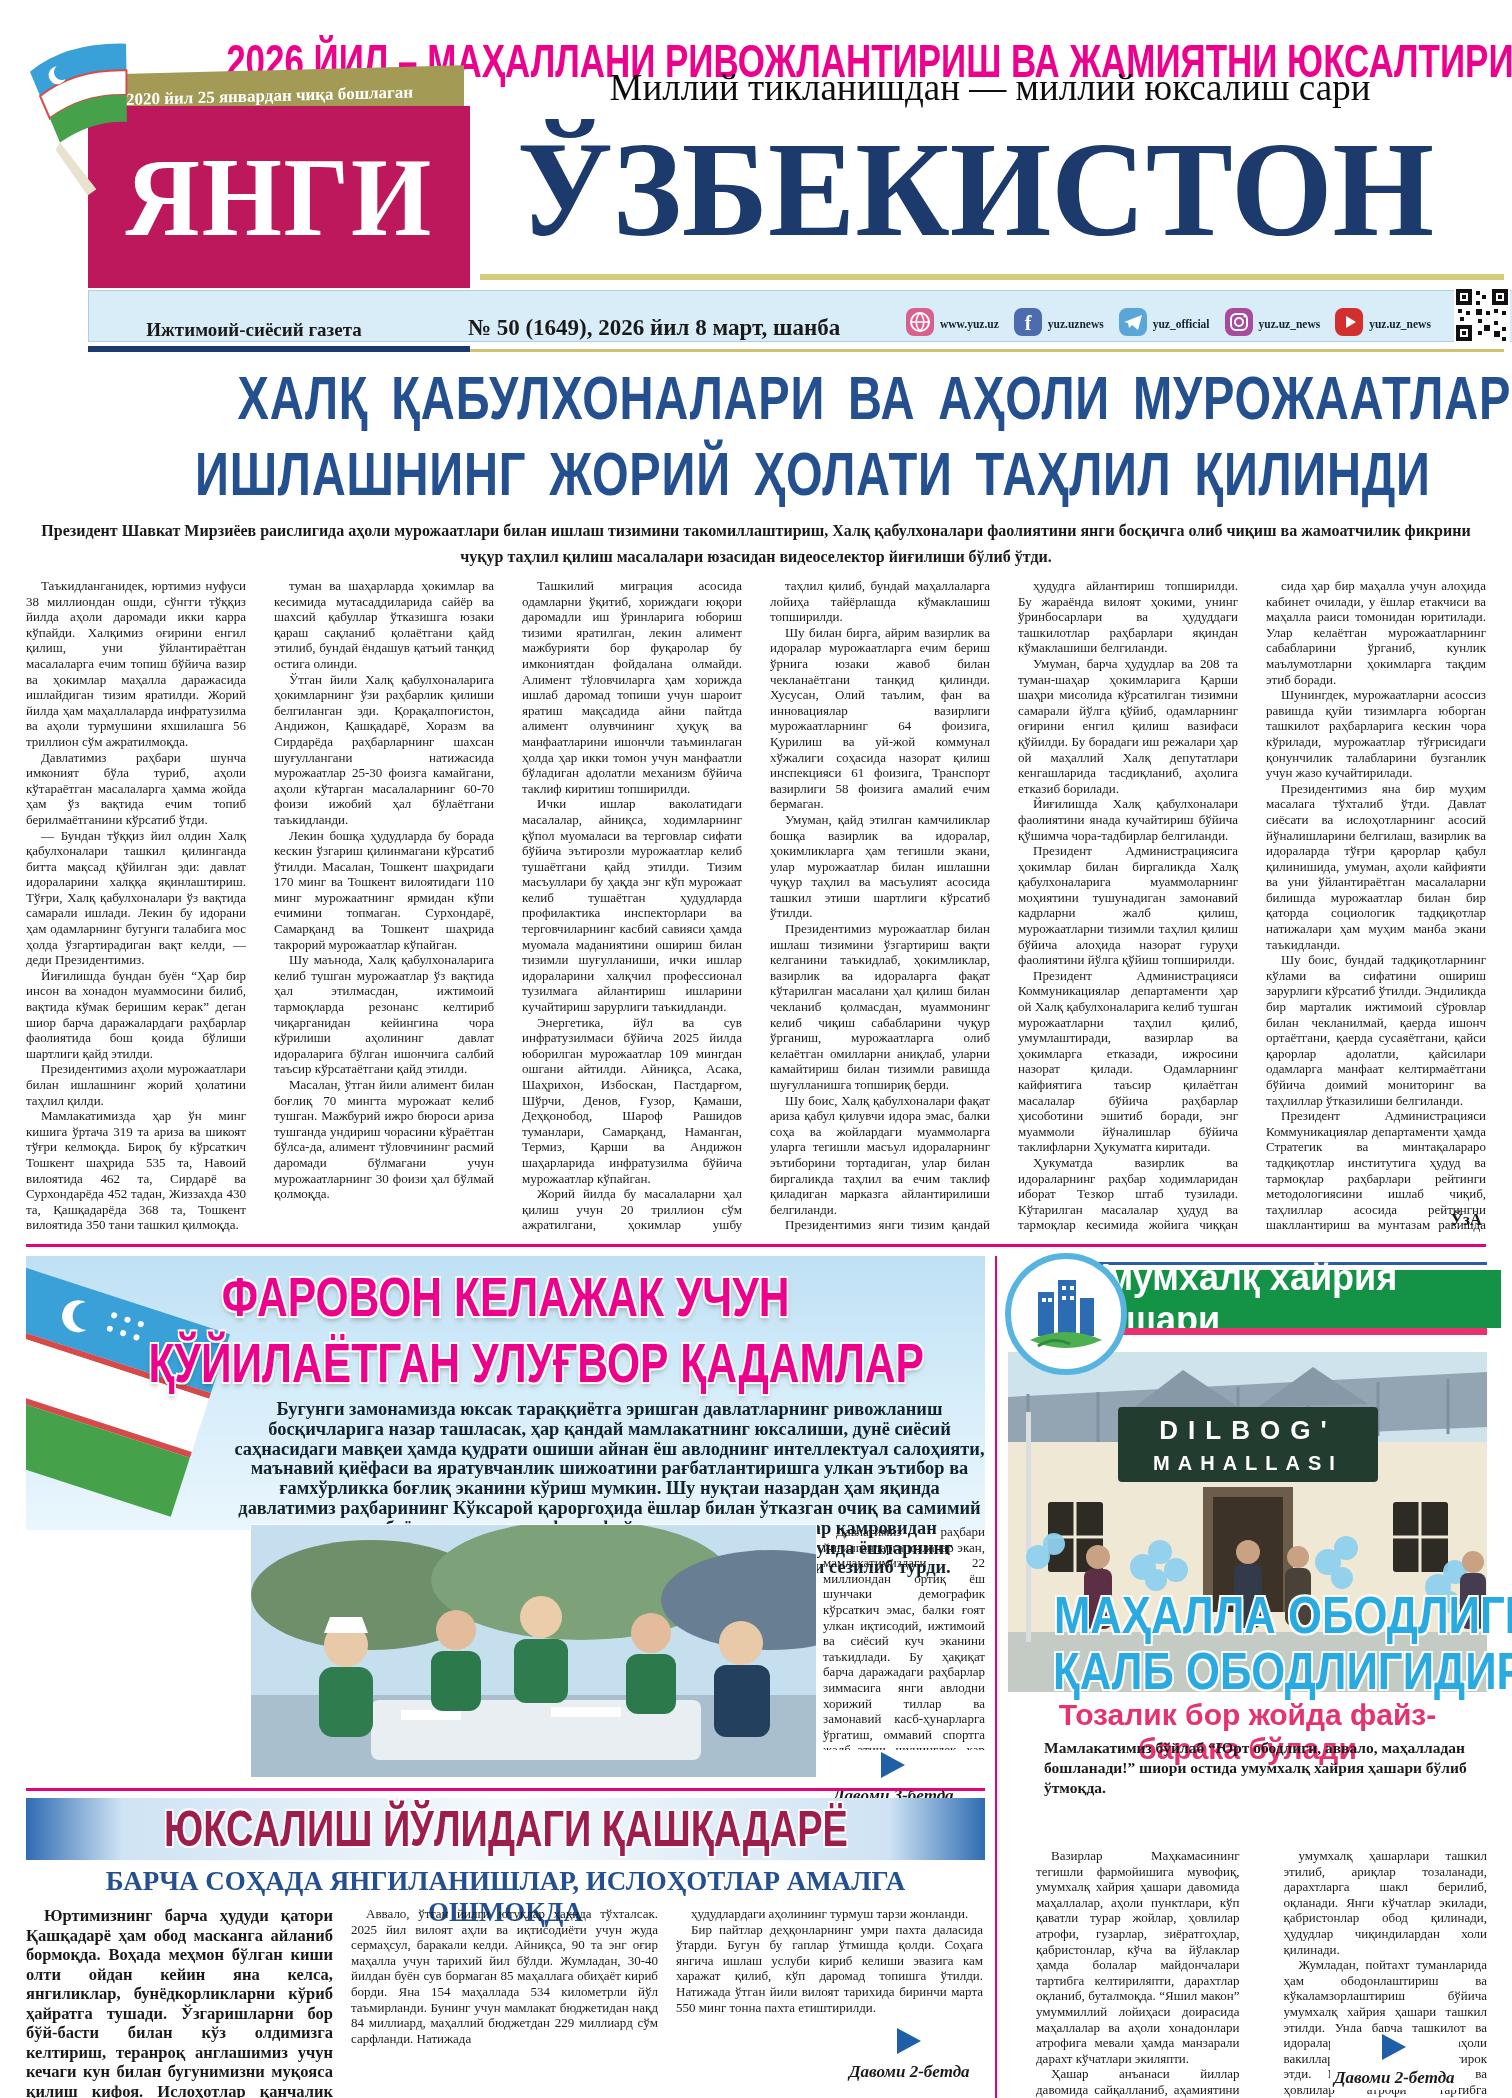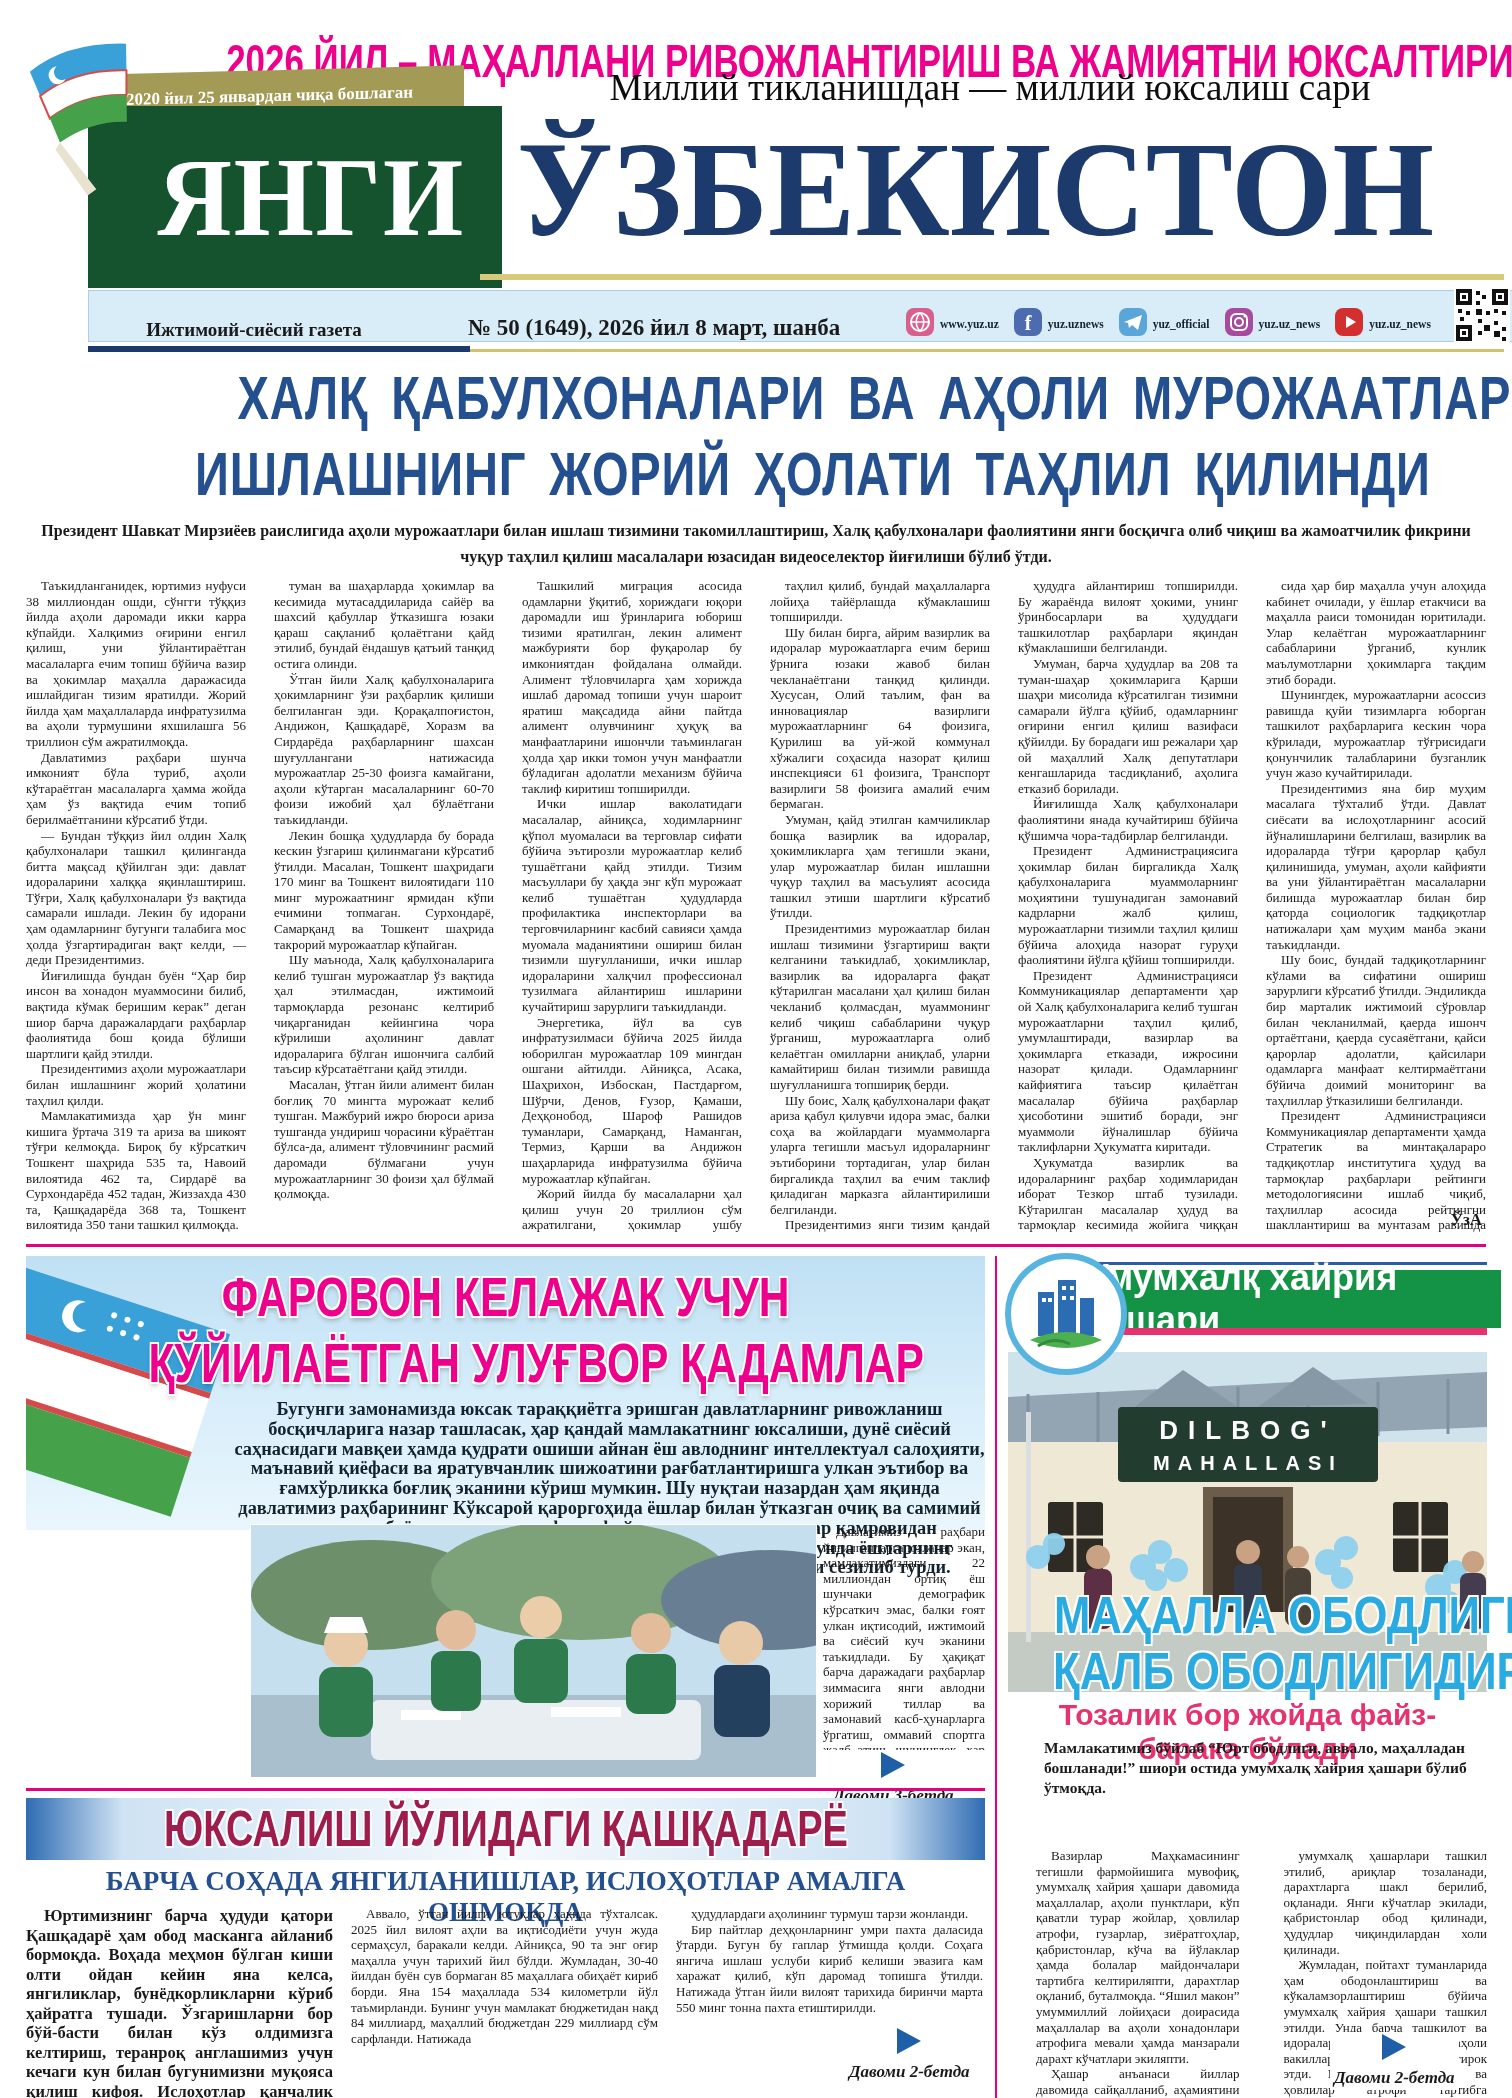--- a/index.html
+++ b/index.html
@@ -9,22 +9,22 @@
   .cx{display:inline-block;transform:scaleX(.76);transform-origin:center;white-space:nowrap;}
   .cxl{display:inline-block;transform:scaleX(.8);transform-origin:left;white-space:nowrap;}
   
   .topbanner{left:0;top:34px;width:1512px;text-align:center;
     font-family:"Liberation Sans",sans-serif;font-weight:bold;font-size:46px;color:#ec008c;}
   
   .ribbon{left:92px;top:70px;width:372px;height:52px;background:#a39a55;transform:skewY(-1.5deg);
     display:flex;align-items:center;padding-left:34px;box-sizing:border-box;}
   .ribbon span{color:#fff;font-weight:bold;font-size:17px;}
   .tagline{left:540px;top:66px;width:900px;text-align:center;font-size:37px;color:#0d0d0d;}
-  .logobox{left:88px;top:106px;width:382px;height:182px;background:#14532d;display:flex;
-    align-items:center;justify-content:center;padding-left:32px;}
+  .logobox{left:88px;top:106px;width:382px;height:182px;background:#be185d;display:flex;
+    align-items:center;justify-content:center;}
   .logobox span{color:#fff;font-weight:bold;font-size:112px;letter-spacing:2px;
     transform:scaleX(.92);display:inline-block;}
   .logoword{left:478px;top:96px;width:1034px;height:186px;line-height:186px;text-align:center;
     font-weight:bold;font-size:136px;color:#1c3a6b;}
   .goldline{left:480px;top:274px;width:1024px;height:6px;background:#d6ca7c;}
   .infobar{left:88px;top:290px;width:1512px;height:52px;background:#d9edf8;border:1px solid #aecfe2;
     box-sizing:border-box;display:flex;align-items:flex-end;}
   .infobar .gaz{width:330px;text-align:center;font-weight:bold;font-size:19px;}
   .infobar .iss{width:470px;text-align:center;font-weight:bold;font-size:23px;}
   .social{display:flex;align-items:center;gap:14px;margin-left:16px;}

